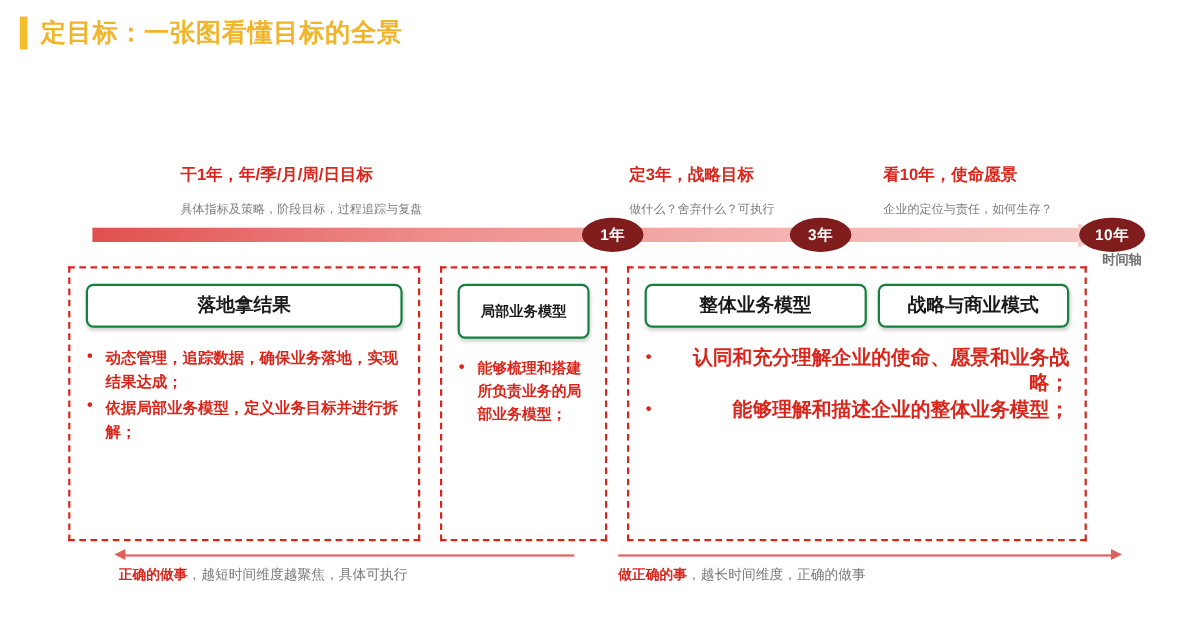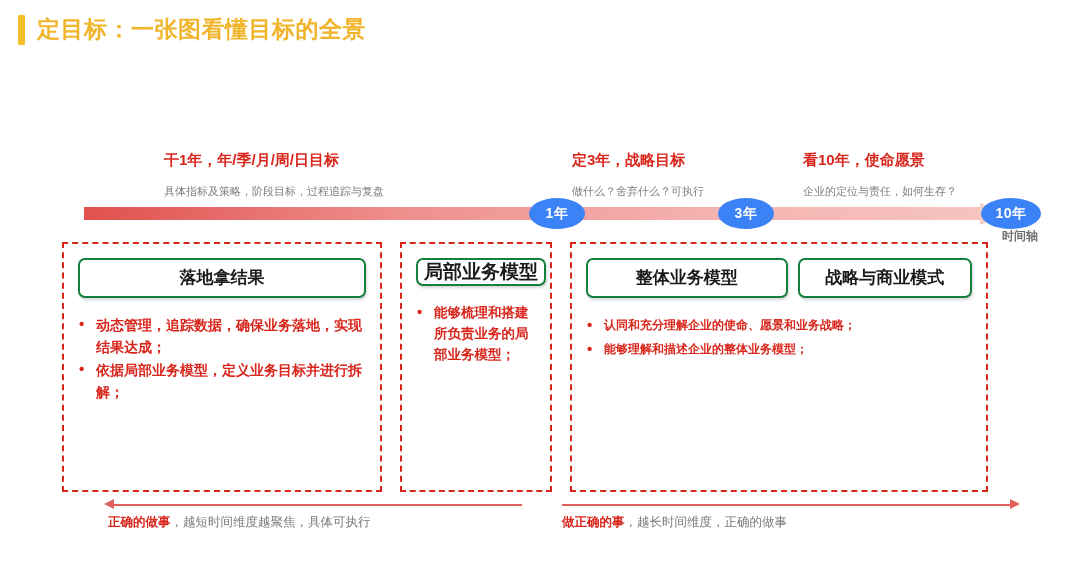--- a/index.html
+++ b/index.html
@@ -85,21 +85,21 @@
     border-top: 11px solid transparent;
     border-bottom: 11px solid transparent;
     border-left: 26px solid #F7CCC9;
   }
   .tl-badge {
     position: absolute;
     top: -7px;
     width: 56px;
     height: 31px;
     border-radius: 50%;
-    background: #3b82f6;
+    background: #7f1d1d;
     color: #ffffff;
     font-size: 14px;
     font-weight: 700;
     display: flex;
     align-items: center;
     justify-content: center;
     letter-spacing: 0.5px;
   }
   #tl-badge-0 { left: 445px; }
   #tl-badge-1 { left: 634px; }
@@ -141,21 +141,21 @@
     font-weight: 700;
     color: #1a1a1a;
     padding: 7px 10px;
     text-align: center;
     white-space: nowrap;
     line-height: 22px;
   }
   #panel-0 .chip { flex: 1; }
   #panel-2 .chip:first-child { flex: 1.18; }
   #panel-2 .chip:last-child  { flex: 1; }
-  #panel-1 .chip { flex: 1; font-size: 19px; padding: 1px 6px; }
+  #panel-1 .chip { flex: 1; font-size: 13px; padding: 12px 6px; }
 
   .bullets {
     list-style: none;
     margin: 0;
     padding: 16px 14px 0 12px;
     color: #D9261C;
   }
   .bullets li {
     position: relative;
     padding-left: 20px;
@@ -165,21 +165,21 @@
     margin-bottom: 1px;
   }
   .bullets li::before {
     content: "•";
     position: absolute;
     left: 3px;
     top: -1px;
     font-size: 15px;
   }
   #panel-1 .bullets li { font-size: 13.5px; line-height: 21px; }
-  #panel-2 .bullets li { font-size: 12px; line-height: 23px; }
+  #panel-2 .bullets li { font-size: 18px; line-height: 23px; text-align: right; }
 
   
   .foot {
     position: absolute;
     top: 504px;
     height: 2px;
     background: #E0605C;
   }
   #foot-left  { left: 112px; width: 410px; }
   #foot-right { left: 562px; width: 450px; }

